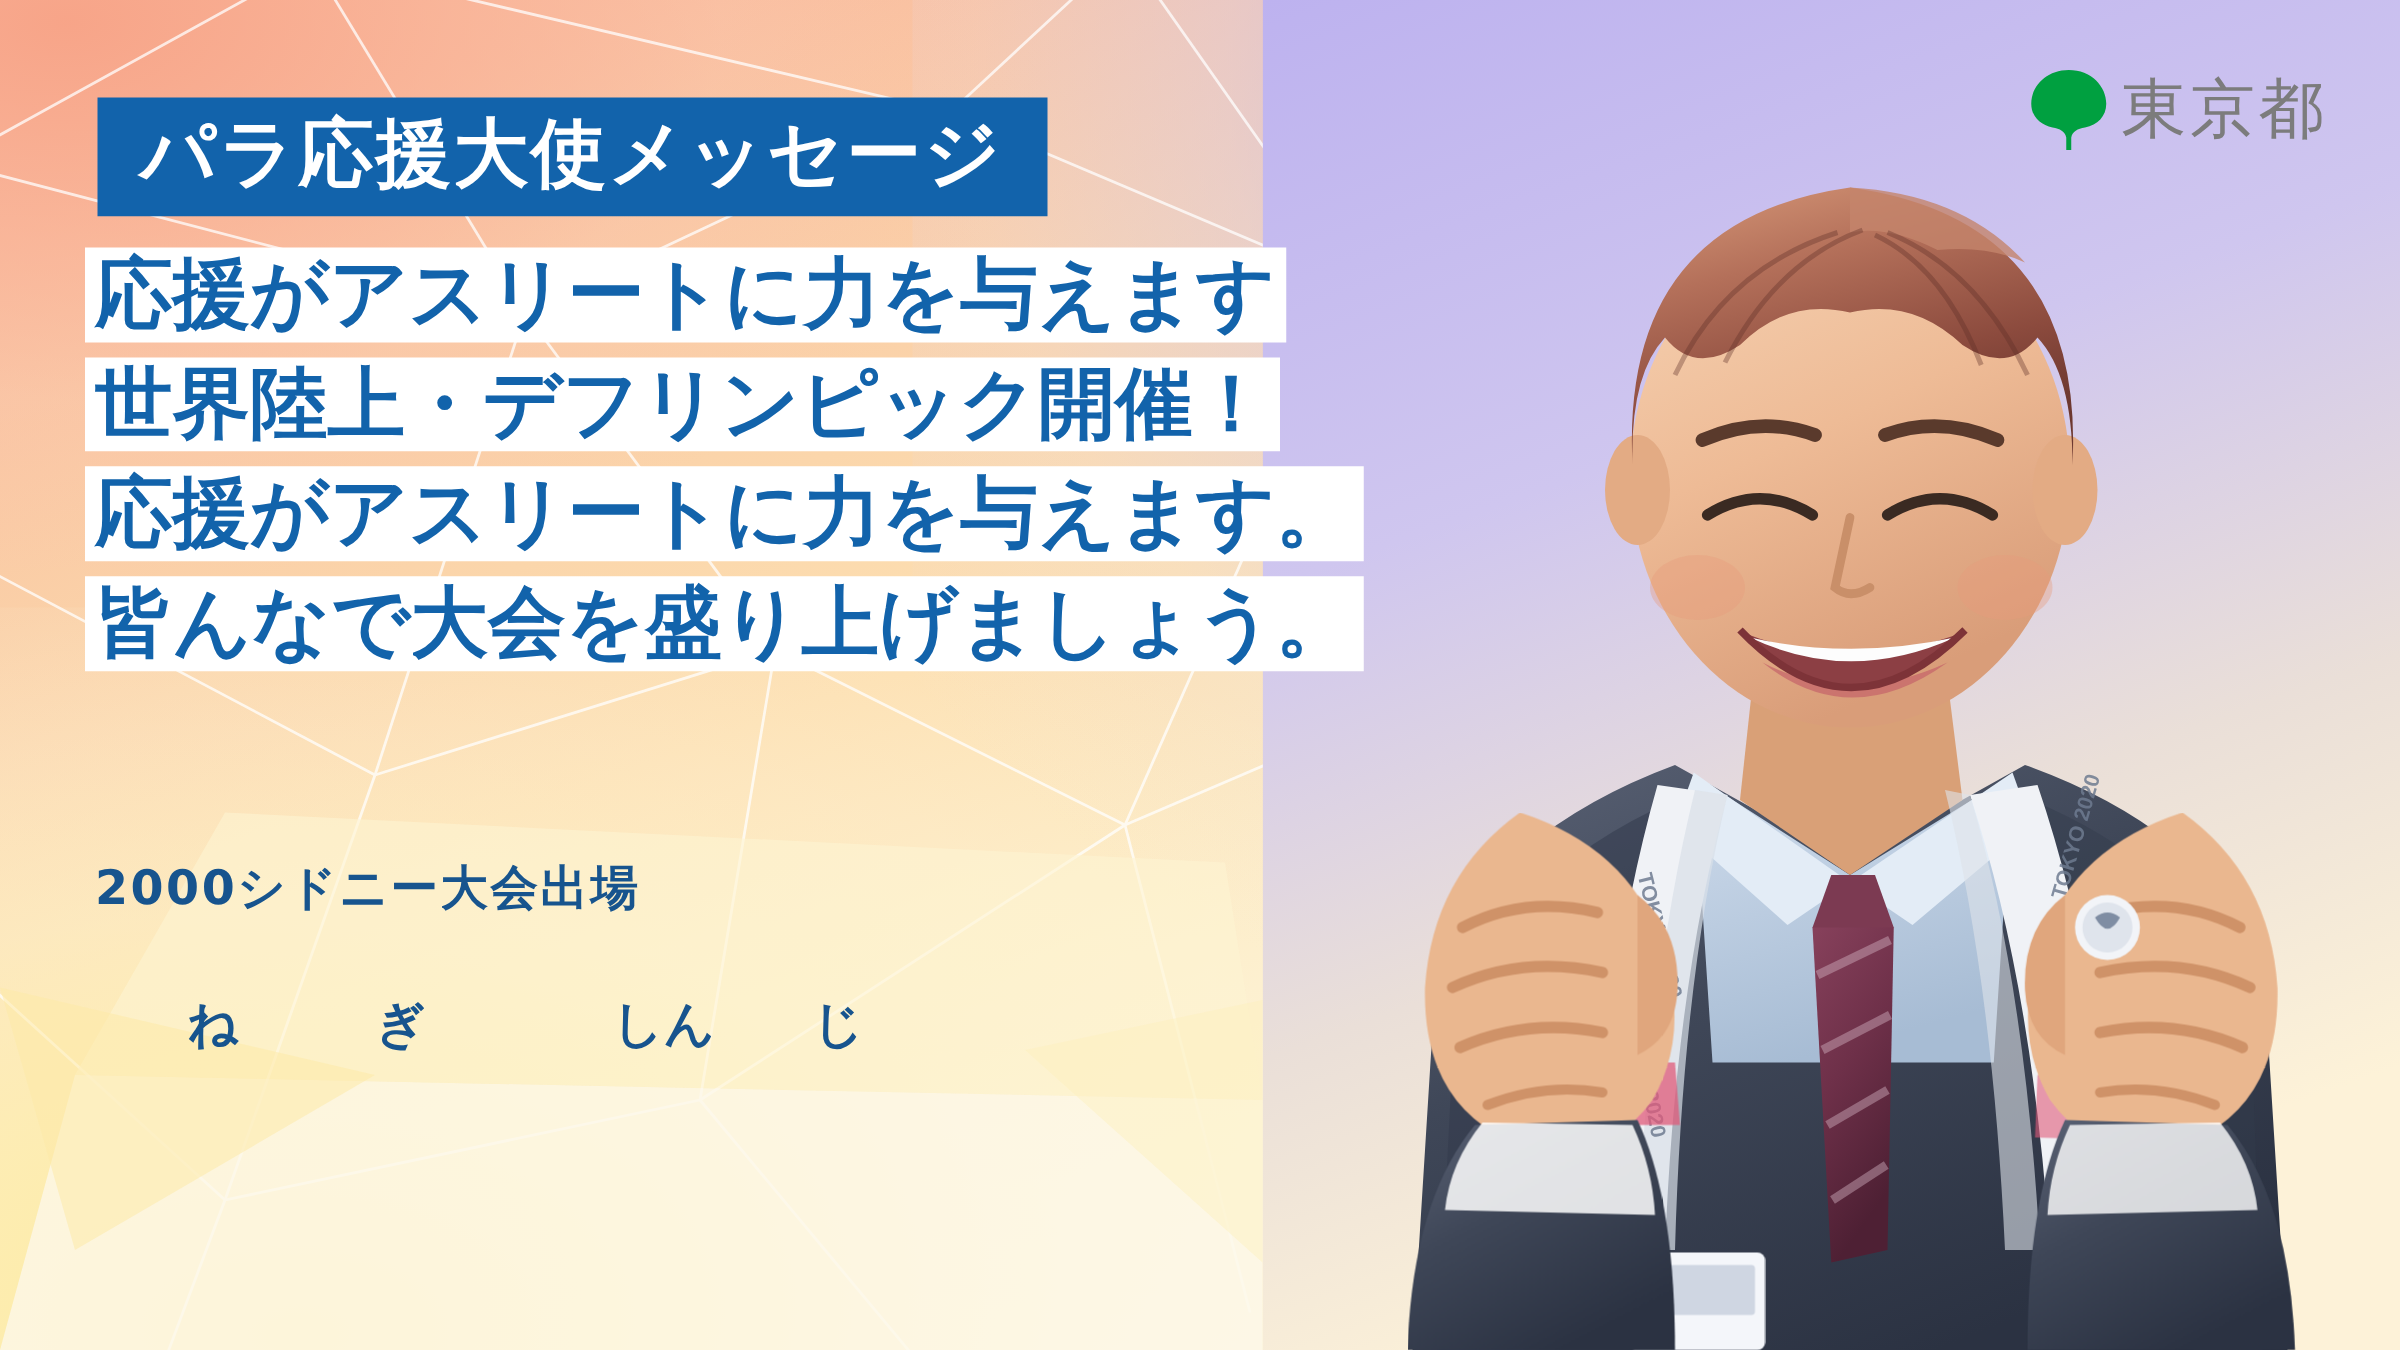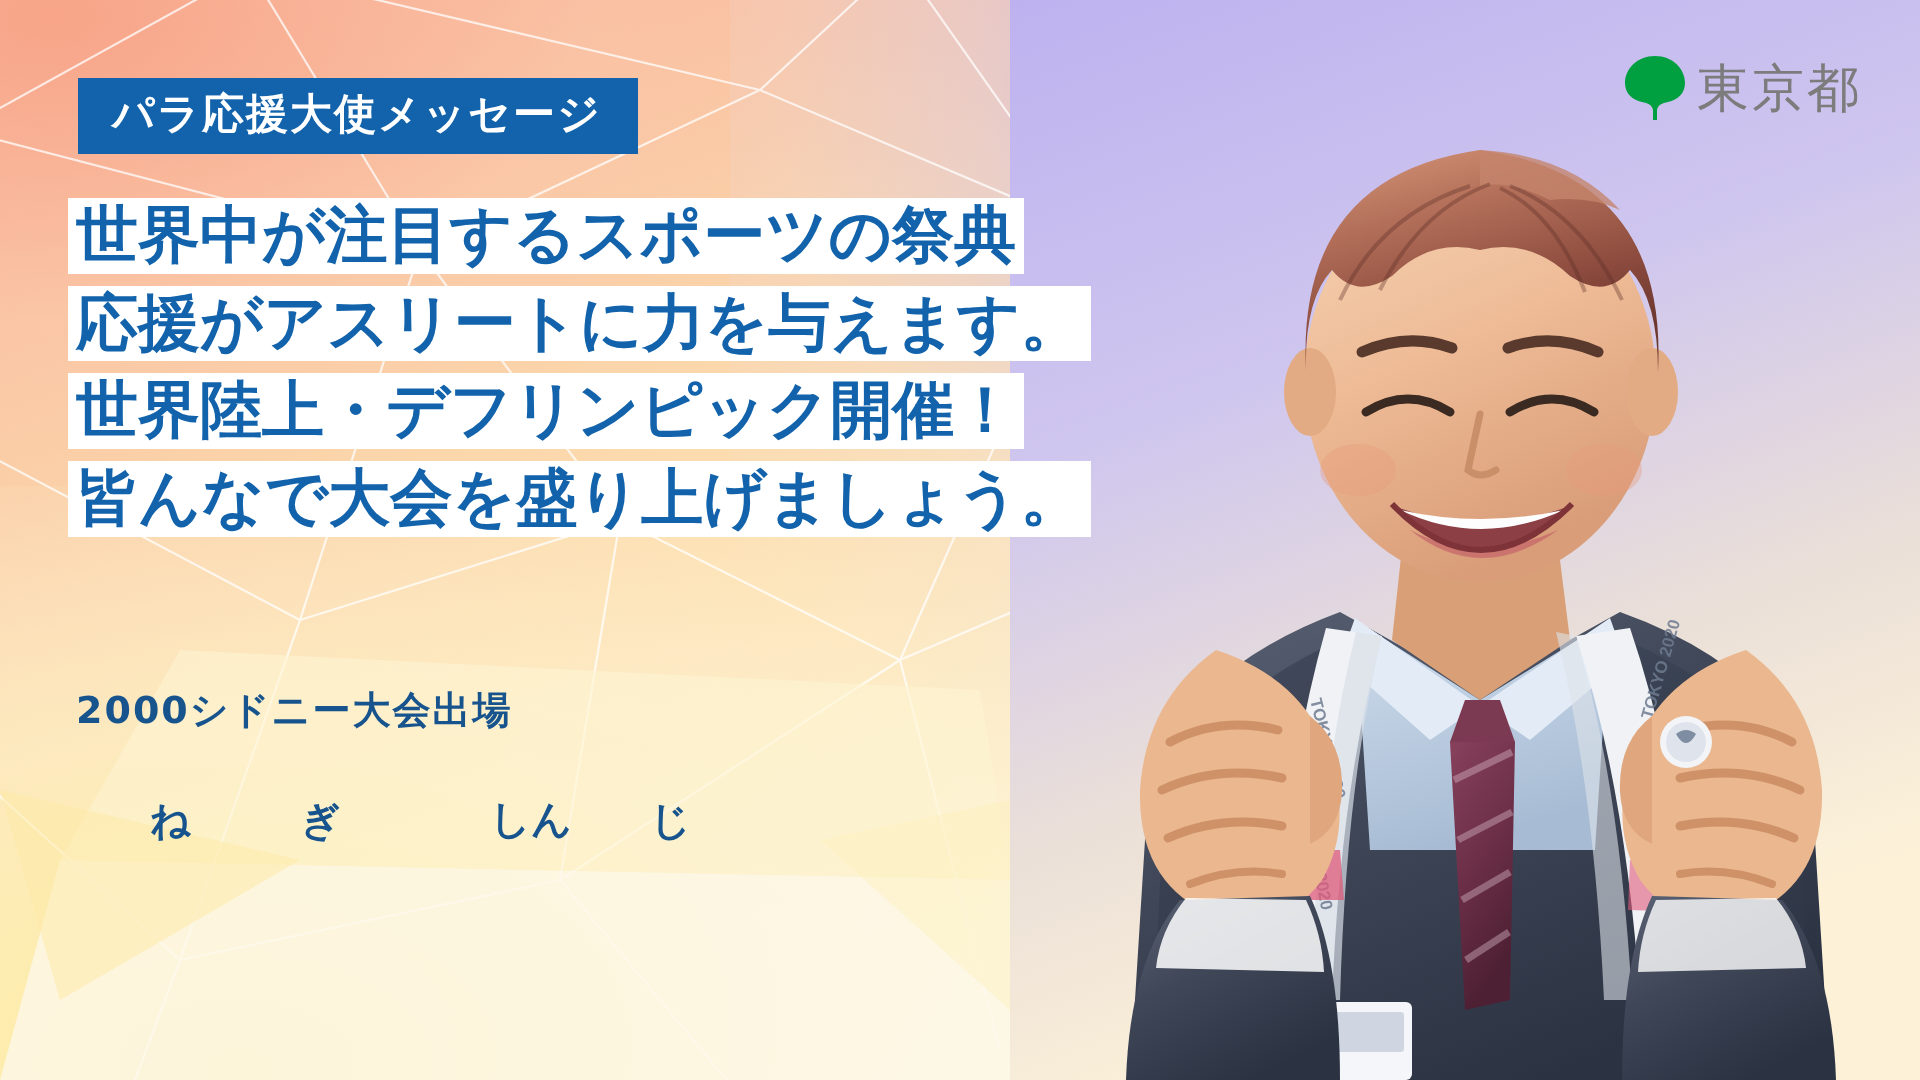--- a/index.html
+++ b/index.html
@@ -88,21 +88,21 @@
   .badge {
     position:absolute;
     left:78px; top:78px;
     background:#1263ab;
     padding:14px 36px 18px 34px;
     z-index:20;
   }
   .badge span {
     display:block;
     color:#ffffff;
-    font-size:42px;
+    font-size:60px;
     font-weight:bold;
     letter-spacing:2px;
     line-height:1.05;
     white-space:nowrap;
   }
 
   
   .msg {
     position:absolute;
     left:68px; top:198px;
@@ -405,23 +405,23 @@
         <path d="M666,734 q10,-8 20,0 q-10,18 -20,0z" fill="#7f8da3"></path>
       </g>
     </svg>
   </div>
 
   <div class="badge">
     <span>パラ応援大使メッセージ</span>
   </div>
 
   <div class="msg">
-    <div class="msg-line">世界中が注目するスポーツの祭典</div>
+    <div class="msg-line">応援がアスリートに力を与えます</div>
+    <div class="msg-line">世界陸上・デフリンピック開催！</div>
     <div class="msg-line">応援がアスリートに力を与えます。</div>
-    <div class="msg-line">世界陸上・デフリンピック開催！</div>
     <div class="msg-line">皆んなで大会を盛り上げましょう。</div>
   </div>
 
   <div class="creds">
     <div>2000シドニー大会出場</div>
   </div>
 
   <div class="name-block">
     <div class="furigana">
       <span class="fg-ne">ね</span>

